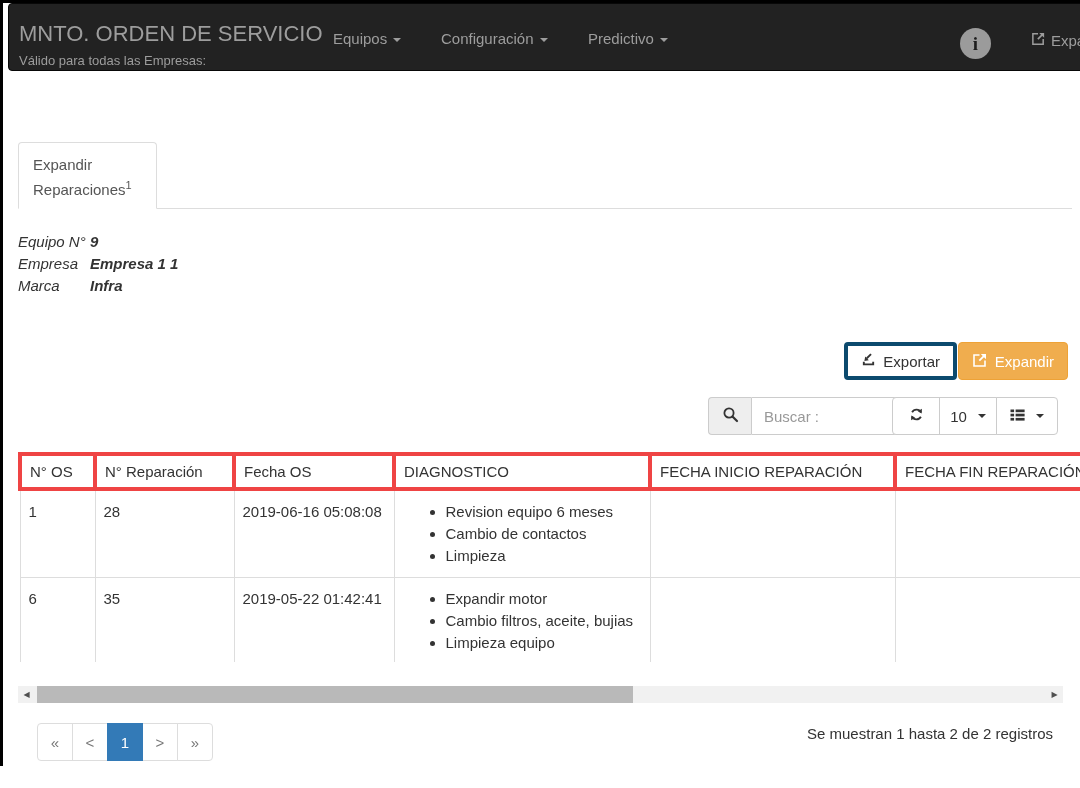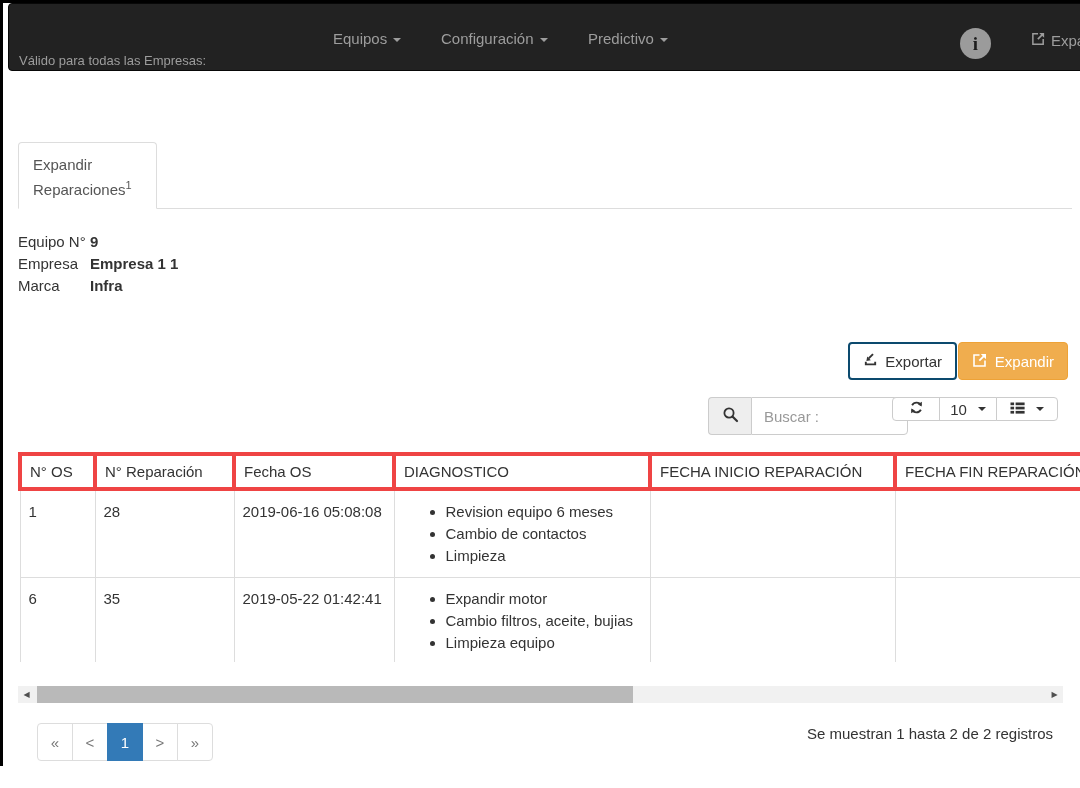--- a/index.html
+++ b/index.html
@@ -27,40 +27,40 @@
 
   
   .tabs-line { position:absolute; left:18px; top:208px; width:1054px; height:1px; background:#ddd; }
   .tab { position:absolute; left:18px; top:142px; width:139px; height:67px; background:#fff; z-index:2;
          border:1px solid #ddd; border-bottom:1px solid #fff; border-radius:4px 4px 0 0;
          padding:11px 14px; font-size:15px; line-height:21px; color:#555; cursor:pointer; }
   .tab sup { font-size:11px; }
 
   
   .equipment { position:absolute; left:18px; top:231px; font-size:15px; }
-  .eq-row { line-height:22px; }
+  .eq-row { line-height:22px;font-style:italic; }
   .eq-label { display:inline-block; width:72px; }
   .eq-value { font-weight:bold; }
 
   
   .btn { position:absolute; top:342px; height:38px; display:flex; align-items:center; gap:7px;
          font-size:15px; border-radius:4px; padding:0 13px; cursor:pointer; }
-  .btn-export { right:123px; background:#fff; border:2px solid #0c4a6e; color:#333; }
+  .btn-export { right:123px; background:#fff; border:4px solid #0c4a6e; color:#333; }
   .btn-expand { right:12px; background:#f0ad4e; border:1px solid #eea236; color:#fff; }
 
   
   .search-group { position:absolute; left:708px; top:397px; height:38px; display:flex; }
   .search-addon { width:43px; height:38px; background:#eee; border:1px solid #ccc; border-right:none;
                   border-radius:4px 0 0 4px; display:flex; align-items:center; justify-content:center; }
   .search-input { width:157px; height:38px; border:1px solid #ccc; border-radius:0 4px 4px 0;
                   font-size:15px; padding:0 12px; color:#333; outline:none;
                   font-family:"Liberation Sans", sans-serif; }
   .search-input::placeholder { color:#999; }
   .control-group { position:absolute; right:22px; top:397px; height:38px; display:flex; }
-  .cg-btn { height:24px; background:#fff; border:1px solid #ccc; color:#333; display:flex;
+  .cg-btn { height:38px; background:#fff; border:1px solid #ccc; color:#333; display:flex;
             align-items:center; justify-content:center; gap:5px; font-size:15px; cursor:pointer; margin-left:-1px; }
   .cg-btn:first-child { border-radius:4px 0 0 4px; margin-left:0; }
   .cg-btn:last-child { border-radius:0 4px 4px 0; }
   .cg-refresh { width:48px; } .cg-size { width:58px; } .cg-cols { width:62px; }
 
   
   .table-wrap { position:absolute; left:18px; top:452px; width:1062px; height:210px; overflow:hidden; }
   table.grid { width:1125px; table-layout:fixed; border-collapse:collapse; background:#fff; }
   .grid th { border:4px solid #ef4444; padding:7px 8px; text-align:left; font-size:15px; font-weight:normal;
              color:#333; white-space:nowrap; overflow:hidden; }
@@ -88,20 +88,21 @@
   .footer-text { position:absolute; right:27px; top:725px; font-size:15px; color:#333; }
 </style>
 </head>
 <body>
 
 <div class="screen">
   <div class="top-edge"></div>
   <div class="left-edge"></div>
 
   <div class="navbar">
+    <div class="brand-title">MNTO. ORDEN DE SERVICIO</div>
     <div class="brand-subtitle">Válido para todas las Empresas:</div>
     <div id="nav-menus">
         <div class="nav-item" style="left: 324px;"><span>Equipos</span><span class="caret"></span></div>
         <div class="nav-item" style="left: 432px;"><span>Configuración</span><span class="caret"></span></div>
         <div class="nav-item" style="left: 579px;"><span>Predictivo</span><span class="caret"></span></div>
       </div>
     <div class="info-btn">
       <span class="info-i">i</span>
     </div>
     <div class="nav-expand">

